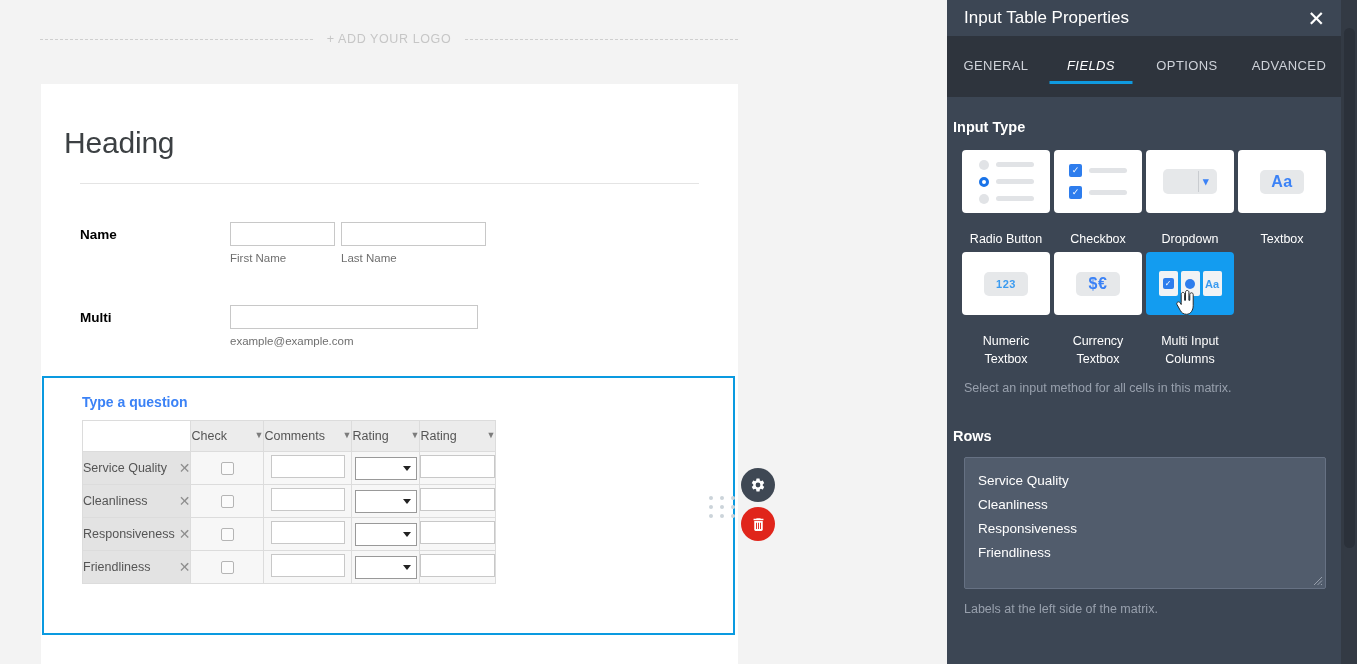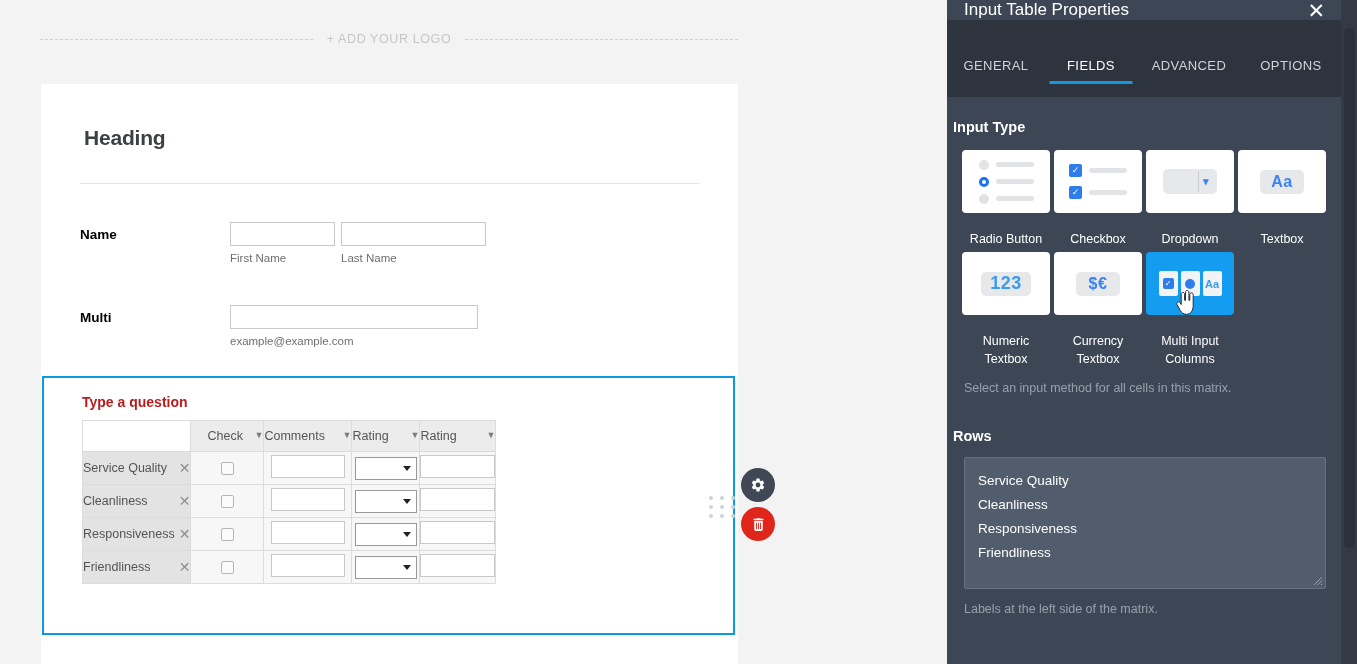--- a/index.html
+++ b/index.html
@@ -29,22 +29,22 @@
     color: #c6c6c6; font-size: 12.5px; letter-spacing: .6px;
     padding: 0 14px; white-space: nowrap;
   }
 
   .form-card {
     position: absolute; left: 41px; top: 84px;
     width: 697px; height: 580px;
     background: #ffffff;
   }
   .heading {
-    position: absolute; left: 43px; top: 42px;
-    font-size: 21px; font-weight: bold; color: #3c4043;
+    position: absolute; left: 23px; top: 42px;
+    font-size: 30px; font-weight: normal; color: #3c4043;
     letter-spacing: -.2px;
   }
   .heading-rule {
     position: absolute; left: 39px; top: 99px;
     width: 619px; height: 1px; background: #e4e4e4;
   }
 
   .field-label {
     position: absolute; font-size: 13.5px; font-weight: bold; color: #000000;
   }
@@ -58,21 +58,21 @@
 
   
   .sel-box {
     position: absolute; left: 42px; top: 376px;
     width: 693px; height: 259px;
     border: 2px solid #0a9ae0;
     background: #fff;
   }
   .q-title {
     position: absolute; left: 38px; top: 16px;
-    font-size: 14px; font-weight: bold; color: #b91c1c;
+    font-size: 14px; font-weight: bold; color: #3b82f6;
   }
 
   table.matrix {
     position: absolute; left: 38px; top: 42px;
     border-collapse: collapse;
     font-size: 12.5px; color: #555;
   }
   table.matrix th, table.matrix td {
     border: 1px solid #dcdcdc;
     padding: 0; margin: 0;
@@ -127,38 +127,38 @@
   .fab.gear { left: 741px; top: 468px; background: #3f4854; }
   .fab.trash { left: 741px; top: 507px; background: #e0251b; }
 
   
   #panel {
     position: absolute; right: 0; top: 0;
     width: 410px; height: 664px;
     background: #2e343d;
   }
   .panel-head {
-    position: absolute; left: 0; top: 0; width: 394px; height: 20px;
+    position: absolute; left: 0; top: 0; width: 394px; height: 36px;
     background: #3c4654;
     display: flex; align-items: center; justify-content: space-between;
     padding: 0 16px 0 17px;
   }
   .panel-title { color: #fff; font-size: 17px; }
   .close-x { color: #fff; font-size: 21px; line-height: 1; cursor: pointer; font-weight: 300; }
 
   .tabs {
     position: absolute; left: 0; top: 36px; width: 394px; height: 55px;
     background: #2e343d; display: flex; align-items: flex-start;
   }
   .tab {
     position: relative; color: #cfd3da; font-size: 13px; letter-spacing: .4px;
     padding: 22px 0 0 0; cursor: pointer; text-align: center;
   }
   .tab.t1 { width: 98px; }
-  .tab.t2 { width: 92px; }
+  .tab.t2 { width: 92px; font-style: italic; }
   .tab.t3 { width: 100px; }
   .tab.t4 { width: 104px; }
   .tab.active { color: #ffffff; }
   .tab.active::after {
     content: ""; position: absolute; left: 50%; transform: translateX(-50%);
     bottom: -11px; width: 83px; height: 3px; background: #0f9ae0;
   }
 
   .panel-body {
     position: absolute; left: 0; top: 97px; width: 394px; height: 567px;
@@ -209,21 +209,21 @@
   }
   .dd-div { position: absolute; left: 35px; top: 2px; width: 1px; height: 21px; background: #c9ccd0; }
   .dd-arrow { position: absolute; left: 40px; top: 6px; color: #3b82f6; font-size: 11px; font-weight: bold; }
 
   .tb-pill {
     min-width: 44px; height: 24px; border-radius: 5px; background: #e6e8ea;
     display: flex; align-items: center; justify-content: center;
     color: #3b82f6; font-size: 16px; font-weight: bold; padding: 0 9px;
     letter-spacing: .5px;
   }
-  .tb-pill.num { color: #3b9bf0; font-size: 18px; }
+  .tb-pill.num { color: #3b9bf0; font-size: 11px; }
 
   .mtc { display: flex; gap: 3px; }
   .mtc-box {
     width: 19px; height: 25px; background: #f1f3f5; border-radius: 2px;
     display: flex; align-items: center; justify-content: center;
   }
   .mtc-chk {
     width: 11px; height: 11px; border-radius: 2px; background: #2e7ded;
     color: #fff; font-size: 8px; display: flex; align-items: center; justify-content: center;
   }
@@ -284,21 +284,21 @@
       <div class="sub-label" style="left:189px; top:251px;">example@example.com</div>
     </div>
 
     <div class="sel-box">
       <div class="q-title">Type a question</div>
 
       <table class="matrix">
         <thead>
           <tr>
             <th class="corner"></th>
-            <th class="colh" style="width:73px;padding-left:16px;">
+            <th class="colh" style="width:73px;">
               <span class="inner">
                 <span>Check</span>
                 <span class="chev">▼</span>
               </span>
             </th>
             <th class="colh" style="width:88px;">
               <span class="inner">
                 <span>Comments</span>
                 <span class="chev">▼</span>
               </span>
@@ -407,22 +407,22 @@
   <div id="panel">
 
     <div class="panel-head">
       <div class="panel-title">Input Table Properties</div>
       <div class="close-x">✕</div>
     </div>
 
     <div class="tabs">
       <div class="tab t1">GENERAL</div>
       <div class="tab t2 active">FIELDS</div>
+      <div class="tab t3">OPTIONS</div>
       <div class="tab t4">ADVANCED</div>
-      <div class="tab t3">OPTIONS</div>
     </div>
 
     <div class="panel-body">
 
       <div class="sec-title">Input Type</div>
 
       <div class="type-grid">
 
         <div class="type-cell">
           <div class="type-tile">

